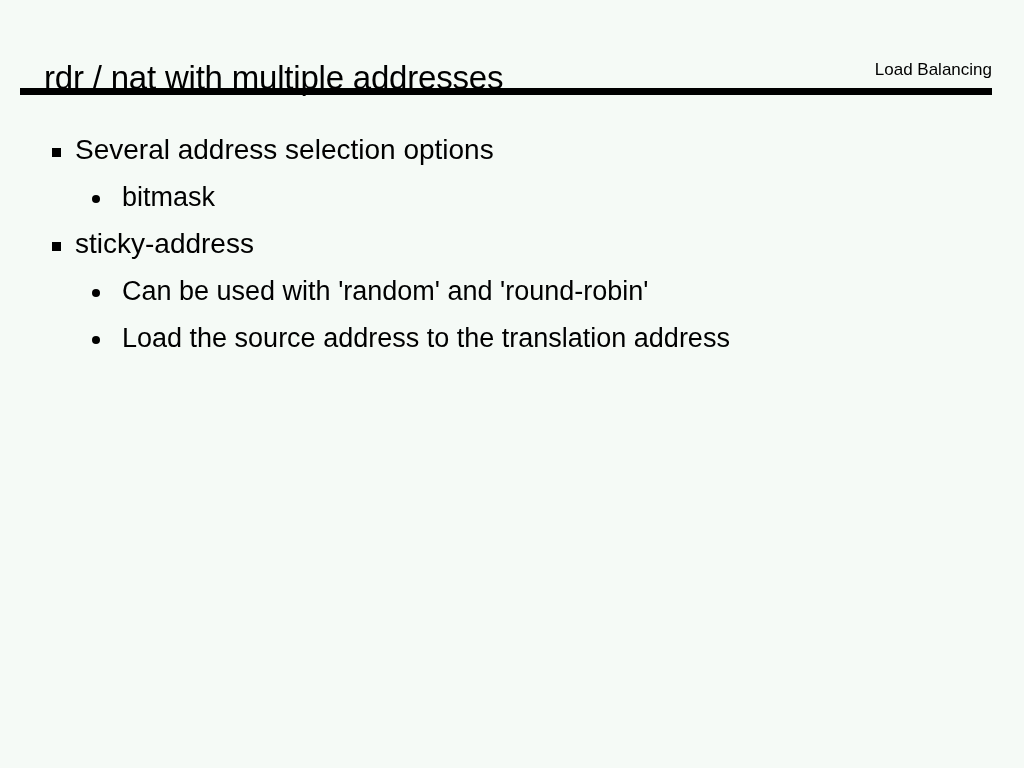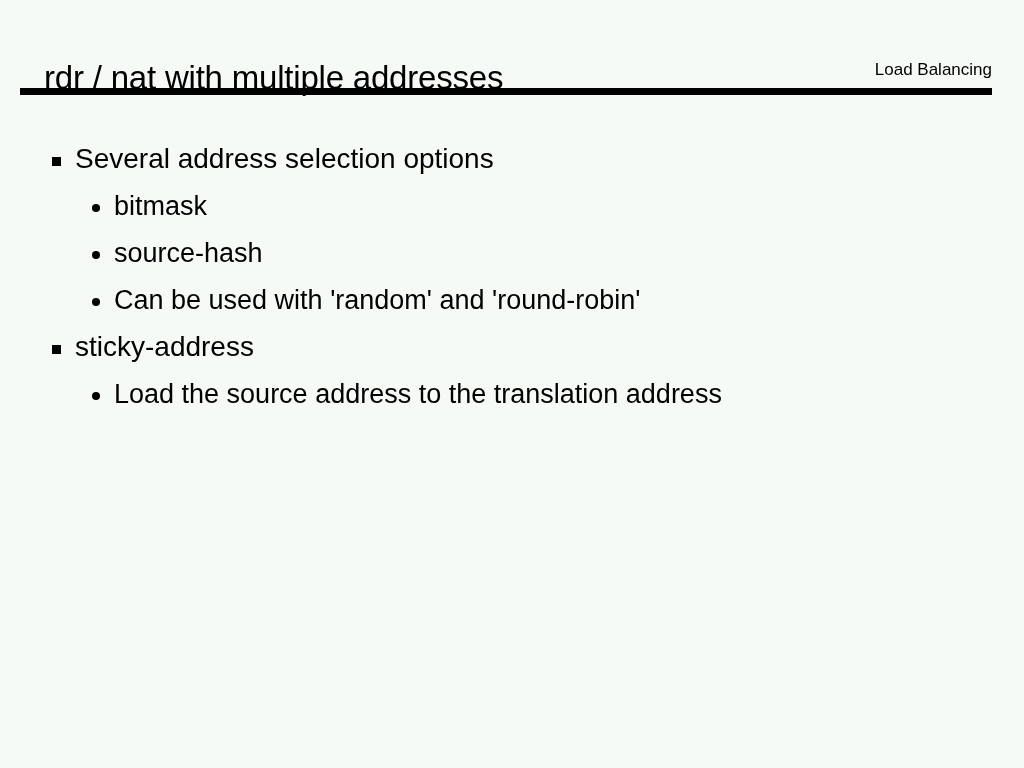--- a/index.html
+++ b/index.html
@@ -52,21 +52,21 @@
     top: 88px;
     left: 20px;
     width: 972px;
     height: 7px;
     background: #000000;
   }
 
   
   .content {
     position: absolute;
-    top: 141px;
+    top: 132px;
     left: 0;
     width: 1024px;
   }
 
   .bullet-row {
     display: flex;
     align-items: flex-start;
     height: 47px;
   }
 
@@ -100,20 +100,21 @@
   }
 
   .bullet-text {
     font-size: 28px;
     line-height: 36px;
     white-space: nowrap;
   }
 
   .bullet-row.level2 .bullet-text {
     font-size: 27px;
+    margin-left: 8px;
   }
 </style>
 </head>
 <body>
 
 <div class="slide">
 
   <div class="running-head">Load Balancing</div>
 
   <h1 class="slide-title">rdr / nat with multiple addresses</h1>
@@ -125,35 +126,31 @@
     <div class="bullet-row level1">
       <span class="marker square"></span>
       <span class="bullet-text">Several address selection options</span>
     </div>
 
     <div class="bullet-row level2">
       <span class="marker disc"></span>
       <span class="bullet-text">bitmask</span>
     </div>
 
-    <div class="bullet-row level2">
-      <span class="marker disc"></span>
-      <span class="bullet-text">source-hash</span>
-    </div>
 
 
+
+    <div class="bullet-row level1">
+      <span class="marker square"></span>
+      <span class="bullet-text">sticky-address</span>
+    </div>
 
     <div class="bullet-row level2">
       <span class="marker disc"></span>
       <span class="bullet-text">Can be used with 'random' and 'round-robin'</span>
-    </div>
-
-    <div class="bullet-row level1">
-      <span class="marker square"></span>
-      <span class="bullet-text">sticky-address</span>
     </div>
 
     <div class="bullet-row level2">
       <span class="marker disc"></span>
       <span class="bullet-text">Load the source address to the translation address</span>
     </div>
 
   </div>
 </div>
 

